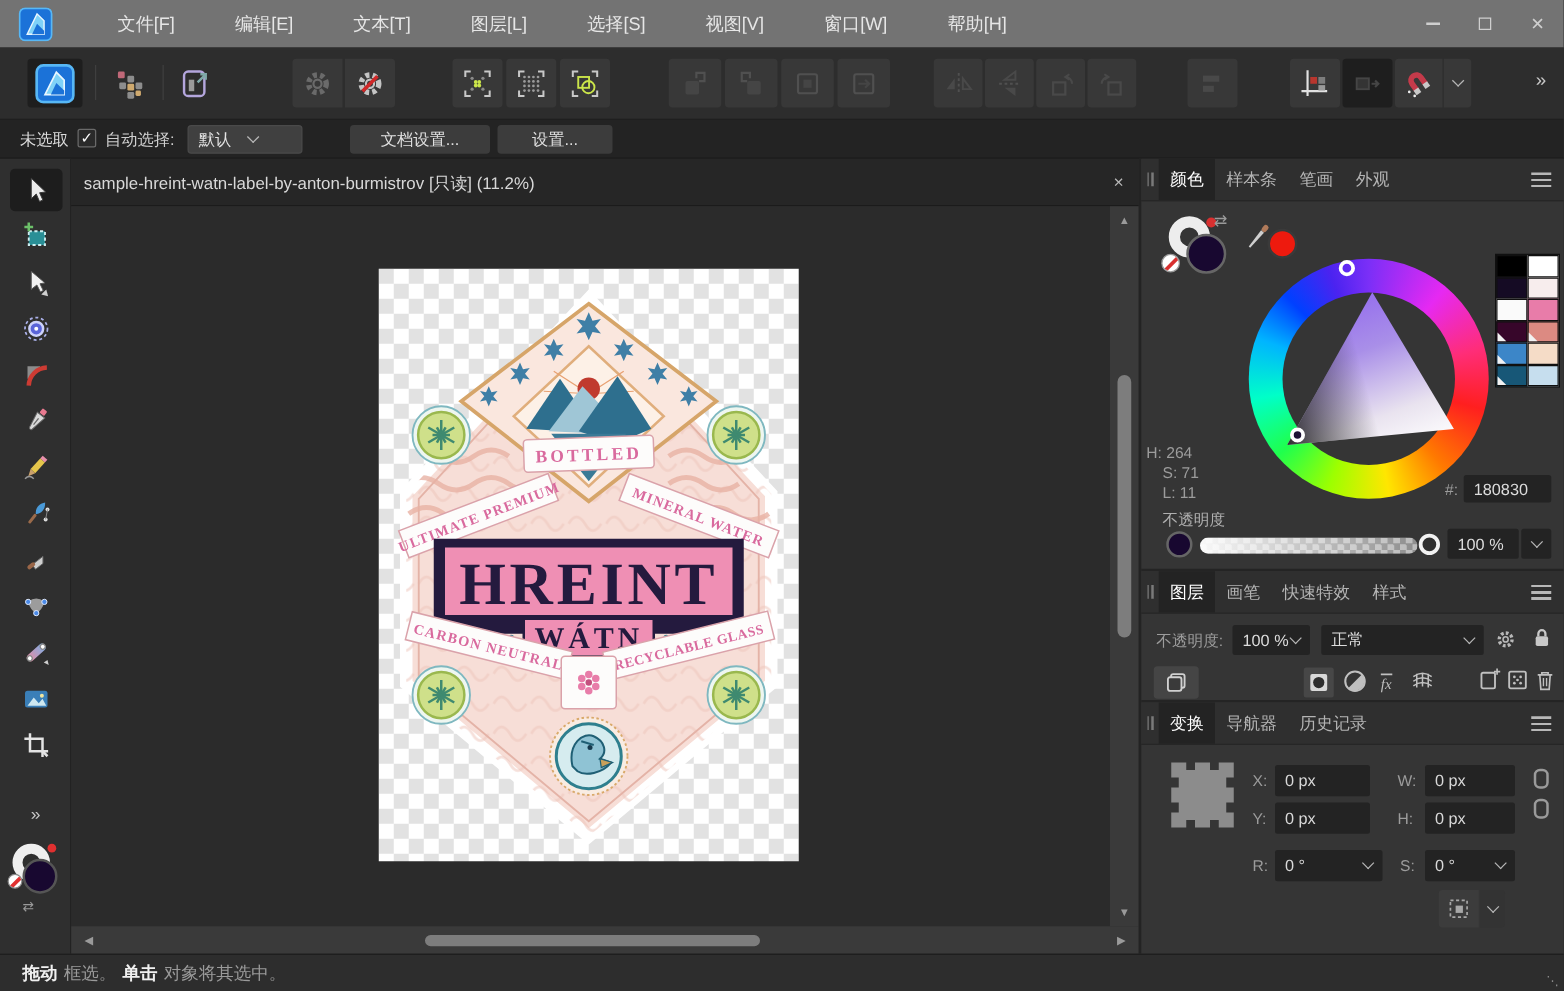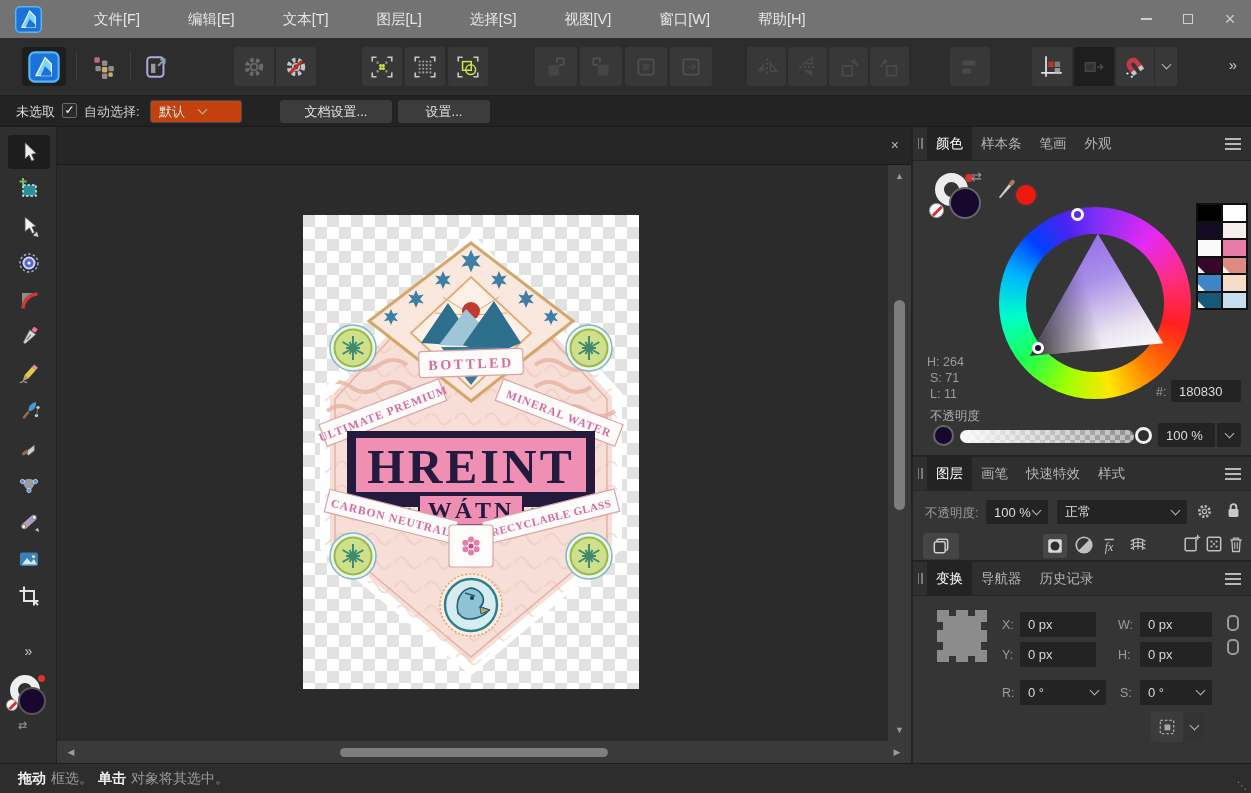--- a/index.html
+++ b/index.html
@@ -32,21 +32,21 @@
     border-bottom:1.6px solid #b8b8b8; transform:rotate(45deg); margin-top:-4px; }
   #tb-overflow { position:absolute; right:14px; top:18px; color:#c8c8c8; font-size:15px; }
 
   
   #contextbar { position:absolute; left:0; top:96px; width:1251px; height:31px; background:#232323;
     border-bottom:1px solid #1a1a1a; color:#cfcfcf; font-size:13px; }
   #ctx-status { position:absolute; left:16px; top:7px; color:#dcdcdc; }
   #ctx-check { position:absolute; left:62px; top:7px; width:15px; height:15px; background:#2a2a2a;
     border:1px solid #6a6a6a; border-radius:2px; color:#fff; font-size:12px; line-height:13px; text-align:center; }
   #ctx-auto-label { position:absolute; left:84px; top:7px; }
-  .ctx-select { position:absolute; top:4px; height:23px; background:#c2410c; border:1px solid #4a4a4a;
+  .ctx-select { position:absolute; top:4px; height:23px; background:#404040; border:1px solid #4a4a4a;
     border-radius:3px; color:#e4e4e4; display:flex; align-items:center; padding:0 8px; gap:14px; }
   .ctx-btn { position:absolute; top:4px; height:23px; background:#3c3c3c; border-radius:3px;
     color:#e0e0e0; display:flex; align-items:center; justify-content:center; }
 
   
   #tools { position:absolute; left:0; top:127px; width:57px; height:636px; background:#2f2f2f;
     border-right:1px solid #222; }
   .tool { position:absolute; left:8px; width:42px; height:34px; display:flex; align-items:center;
     justify-content:center; border-radius:4px; }
   .tool.selected { background:#1d1d1d; }
@@ -497,20 +497,21 @@
       <span class="donut-ring"></span>
       <span class="donut-reddot"></span>
       <span class="donut-none"></span>
       <span class="donut-fill"></span>
       <span class="donut-swap">⇄</span>
     </div>
   </div>
 
   <div id="docarea">
     <div id="doc-tabbar">
+      <span id="doc-tab-title">sample-hreint-watn-label-by-anton-burmistrov [只读] (11.2%)</span>
       <span id="doc-tab-close">×</span>
     </div>
 
     <div id="canvas">
       <div id="page">
         <svg width="336" height="474" viewBox="0 0 336 474">
           <defs>
             <pattern id="orn" width="30" height="24" patternUnits="userSpaceOnUse">
               <path d="M2,12 q6,-11 13,0 q6,11 13,0" stroke="#eec6bc" fill="none" stroke-width="2.2"></path>
             </pattern>
@@ -709,21 +710,21 @@
         <div class="chip" style="background-color: rgb(250, 250, 250);"></div>
         <div class="chip" style="background-color: rgb(232, 124, 169);"></div>
         <div class="chip fold" style="background-color: rgb(55, 6, 42);"></div>
         <div class="chip fold" style="background-color: rgb(220, 138, 130);"></div>
         <div class="chip fold" style="background-color: rgb(60, 134, 200);"></div>
         <div class="chip" style="background-color: rgb(245, 220, 199);"></div>
         <div class="chip fold" style="background-color: rgb(23, 87, 119);"></div>
         <div class="chip" style="background-color: rgb(198, 222, 238);"></div>
       </div>
 
-      <span class="plabel" style="left:14px; top:228px;text-align:right;">H: 264</span>
+      <span class="plabel" style="left:4px; top:228px;text-align:right;">H: 264</span>
       <span class="plabel" style="left:17px; top:244px;">S: 71</span>
       <span class="plabel" style="left:17px; top:260px;">L: 11</span>
       <span class="plabel" style="left:243px; top:258px;">#:</span>
       <div class="pvalue-box" style="left:258px; top:253px; width:70px; height:22px;">
         <span>180830</span>
       </div>
       <span class="plabel" style="left:17px; top:281px; color:#b0b0b0;">不透明度</span>
       <span id="opacity-chip" style="background-color: rgb(24, 8, 48);"></span>
       <div id="opacity-track"></div>
       <span id="opacity-knob"></span>

